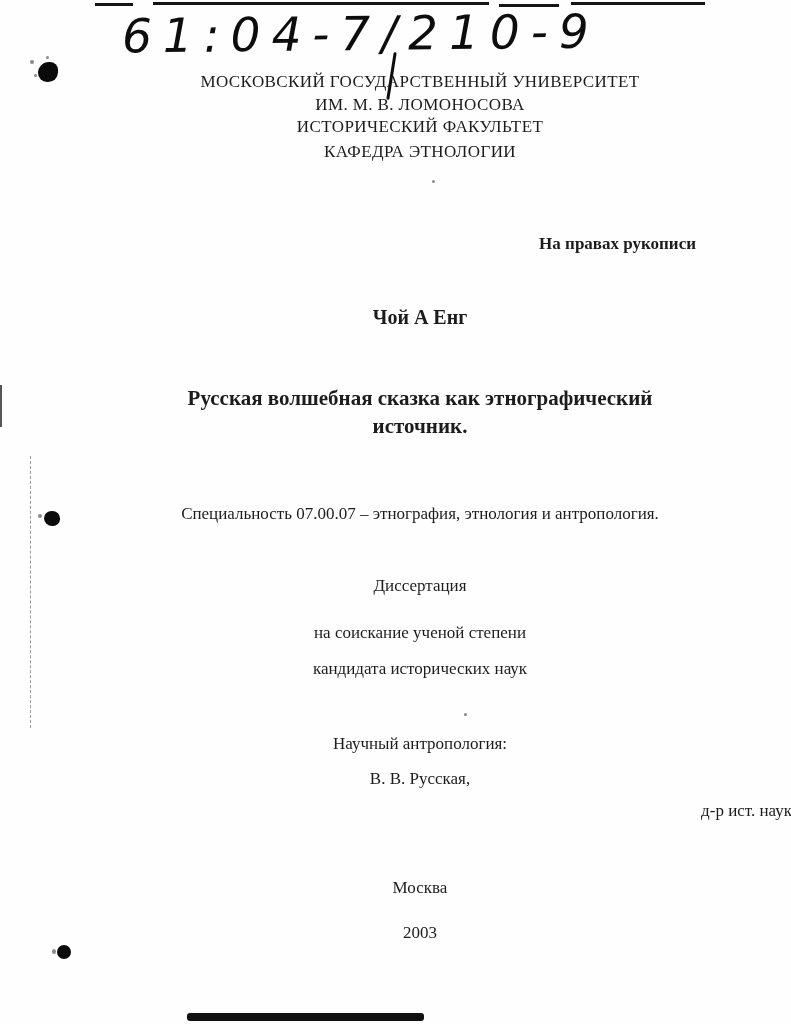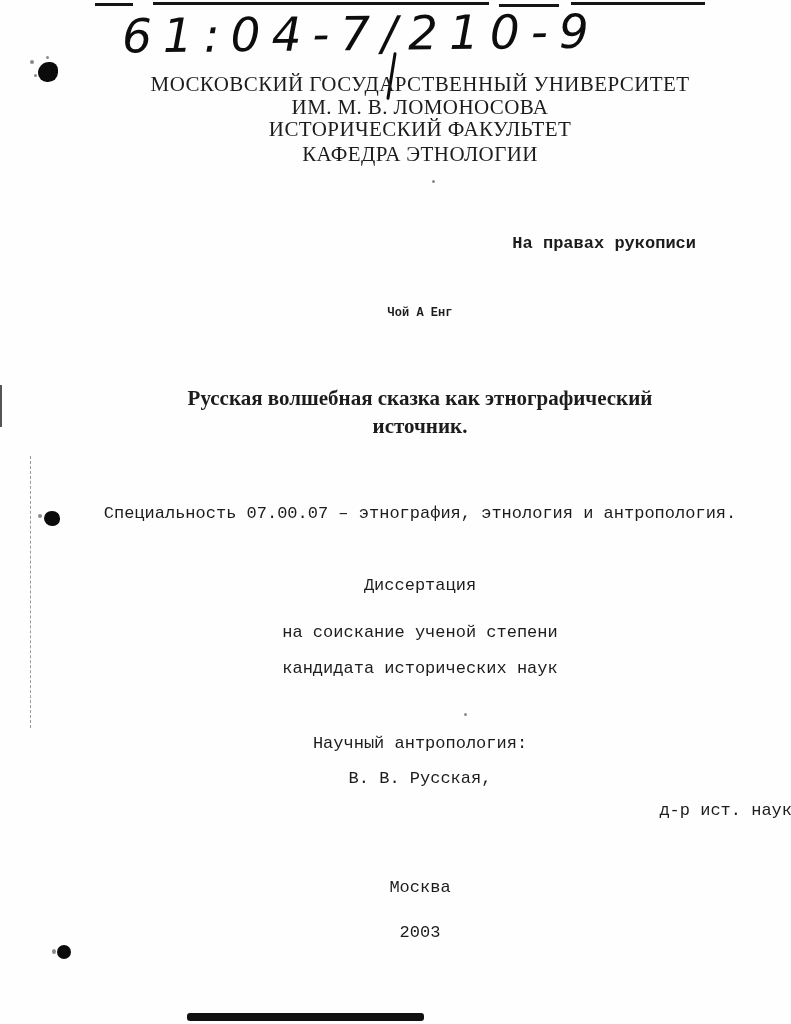--- a/index.html
+++ b/index.html
@@ -24,24 +24,24 @@
     transform:rotate(-0.6deg);
     white-space:nowrap;
   }
   .hand-stroke{
     width:3px;height:48px;background:#0d0d0d;
     transform:rotate(9deg);border-radius:2px;
   }
   
   .rule{height:3px;background:#151515;}
   
-  .caps{font-size:21px;letter-spacing:0.4px;white-space:nowrap;}
+  .caps{font-size:17px;letter-spacing:0.4px;white-space:nowrap;}
   .b{font-weight:bold;}
-  .t17{font-size:17px;white-space:nowrap;font-family:Liberation Mono, monospace;}
-  .t20{font-size:12px;white-space:nowrap;font-family:Liberation Mono, monospace;}
+  .t17{font-size:17px;white-space:nowrap;}
+  .t20{font-size:20px;white-space:nowrap;}
   .t21{font-size:21px;white-space:nowrap;}
   .right-note{left:48px;width:648px;text-align:right;}
   
   .blob{background:#0b0b0b;}
   .speck{background:#8a8a8a;border-radius:50%;}
   .dash-line{border-left:1px dashed #9a9a9a;width:0;}
   .edge-mark{background:#555;}
   .bottom-bar{background:#111;border-radius:3px;}
 </style>
 </head>

